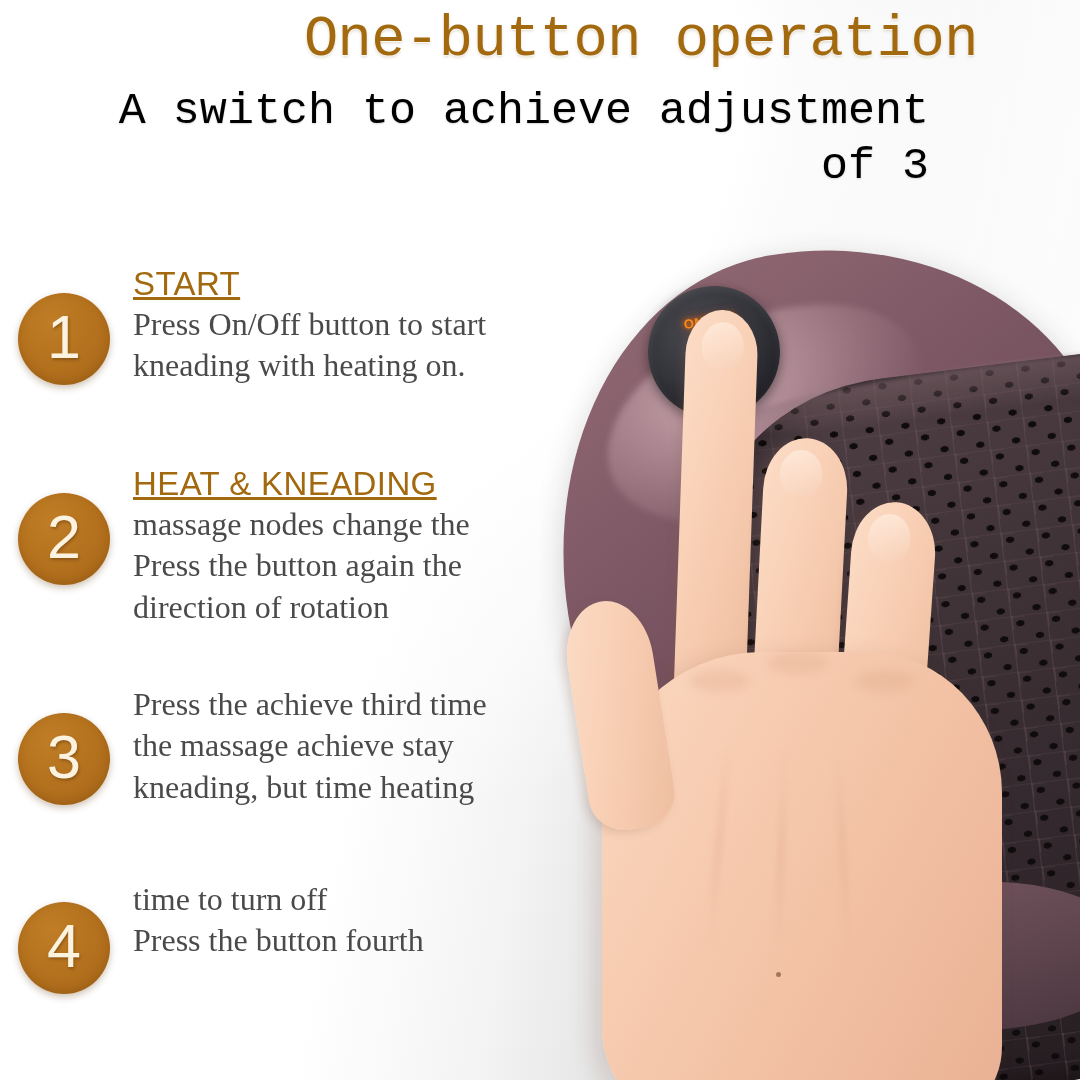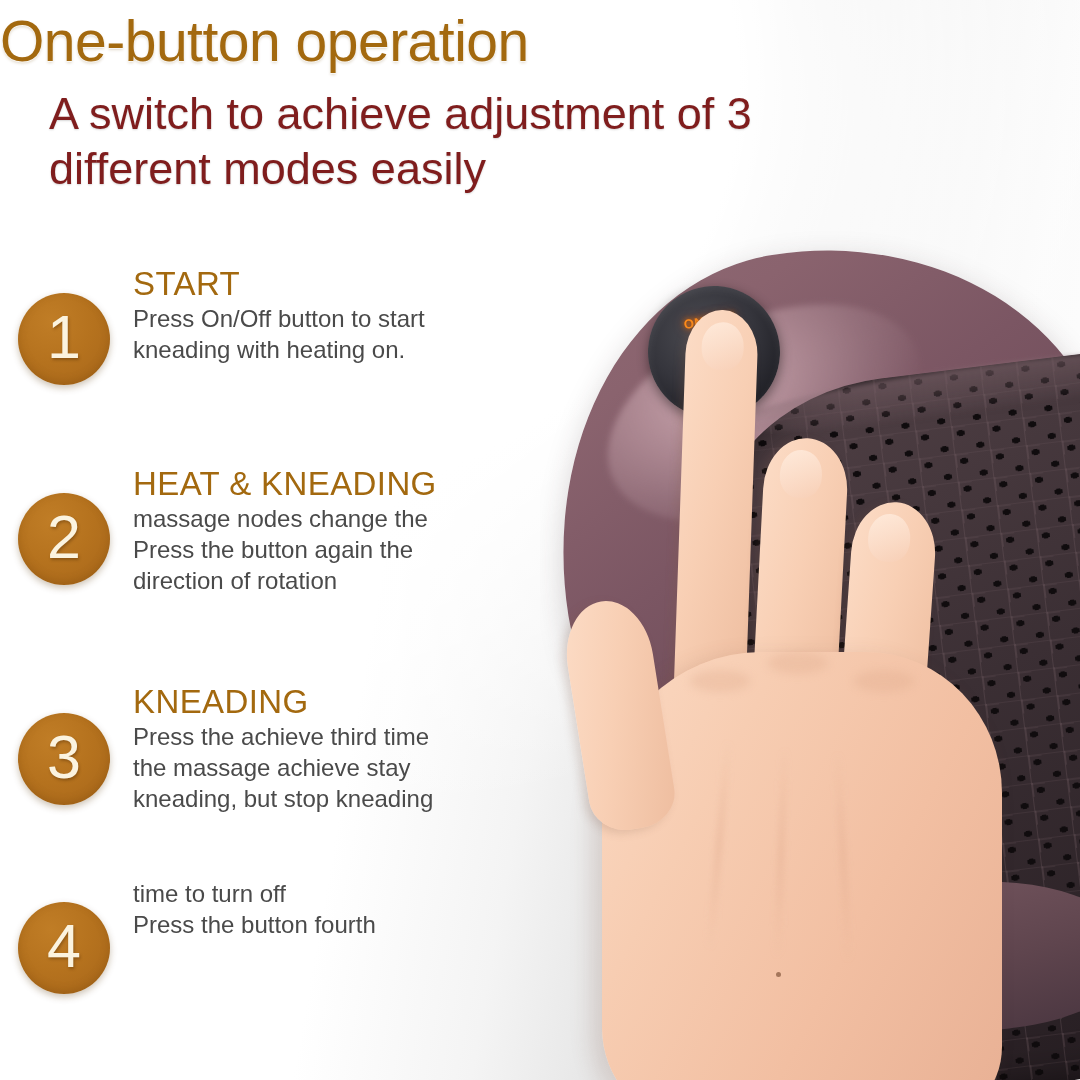--- a/index.html
+++ b/index.html
@@ -21,39 +21,39 @@
   
   .bg-vignette{
     position:absolute; inset:0;
     background:
       radial-gradient(120% 95% at 18% 8%, rgba(255,255,255,1) 0%, rgba(255,255,255,1) 42%, rgba(238,238,238,0) 74%),
       linear-gradient(100deg, #ffffff 0%, #ffffff 38%, #f4f4f4 52%, #e6e6e6 62%, #f2f2f2 72%, #fbfbfb 86%, #ffffff 100%);
     pointer-events:none;
   }
 
   
-  .header{ position:absolute; top:0; left:0; width:978px; text-align:left; }
+  .header{ position:absolute; top:0; left:0; width:978px; text-align:right;font-family:Liberation Mono, monospace; }
 
   .title{
     margin-top:8px;
     font-size:57px;
     font-weight:400;
     letter-spacing:-0.5px;
     color:#A3690F;
     text-shadow:0 1px 0 rgba(255,255,255,.7), 0 2px 3px rgba(120,80,20,.22);
     white-space:nowrap;
   }
 
   .subtitle{
     margin:13px auto 0;
     width:880px;
     font-size:45px;
     font-weight:400;
     line-height:1.22;
-    color:#7f1d1d;
+    color:#000000;
     text-shadow:0 1px 2px rgba(0,0,0,.16);
   }
 
   
   .steps{ position:absolute; left:0; top:265px; width:560px; }
 
   .step{ position:absolute; left:0; width:560px; }
   .step-0{ top:0px;   }
   .step-1{ top:200px; }
   .step-2{ top:418px; }
@@ -84,28 +84,30 @@
 
   .step-body{ position:absolute; left:133px; width:420px; }
 
   .step-head{
     font-size:33px;
     font-weight:400;
     letter-spacing:.4px;
     color:#A3690F;
     white-space:nowrap;
     text-shadow:0 1px 1px rgba(255,255,255,.6);
+    text-decoration:underline;
   }
 
   .step-desc{
     margin-top:1px;
-    font-size:24px;
+    font-size:32px;
     font-weight:400;
     line-height:1.29;
     color:#4a4a4a;
+    font-family:Liberation Serif, serif;
   }
   .step-desc div{ white-space:nowrap; }
 
   
   .photo{
     position:absolute;
     left:540px; top:200px;
     width:540px; height:880px;
     overflow:hidden;
   }
@@ -258,21 +260,20 @@
 <body>
 
 <div id="stage">
 
   <div class="bg-vignette"></div>
 
   <div class="header">
     <div class="title">One-button operation</div>
     <div class="subtitle">
       <div>A switch to achieve adjustment of 3</div>
-      <div>different modes easily</div>
     </div>
   </div>
 
   <div class="steps">
 
     <div class="step step-0">
       <div class="badge">
         <span class="badge-num">1</span>
       </div>
       <div class="step-body">
@@ -296,25 +297,24 @@
           <div>direction of rotation</div>
         </div>
       </div>
     </div>
 
     <div class="step step-2">
       <div class="badge">
         <span class="badge-num">3</span>
       </div>
       <div class="step-body">
-        <div class="step-head">KNEADING</div>
         <div class="step-desc">
           <div>Press the achieve third time</div>
           <div>the massage achieve stay</div>
-          <div>kneading, but stop kneading</div>
+          <div>kneading, but time heating</div>
         </div>
       </div>
     </div>
 
     <div class="step step-3">
       <div class="badge">
         <span class="badge-num">4</span>
       </div>
       <div class="step-body">
         <div class="step-desc">

